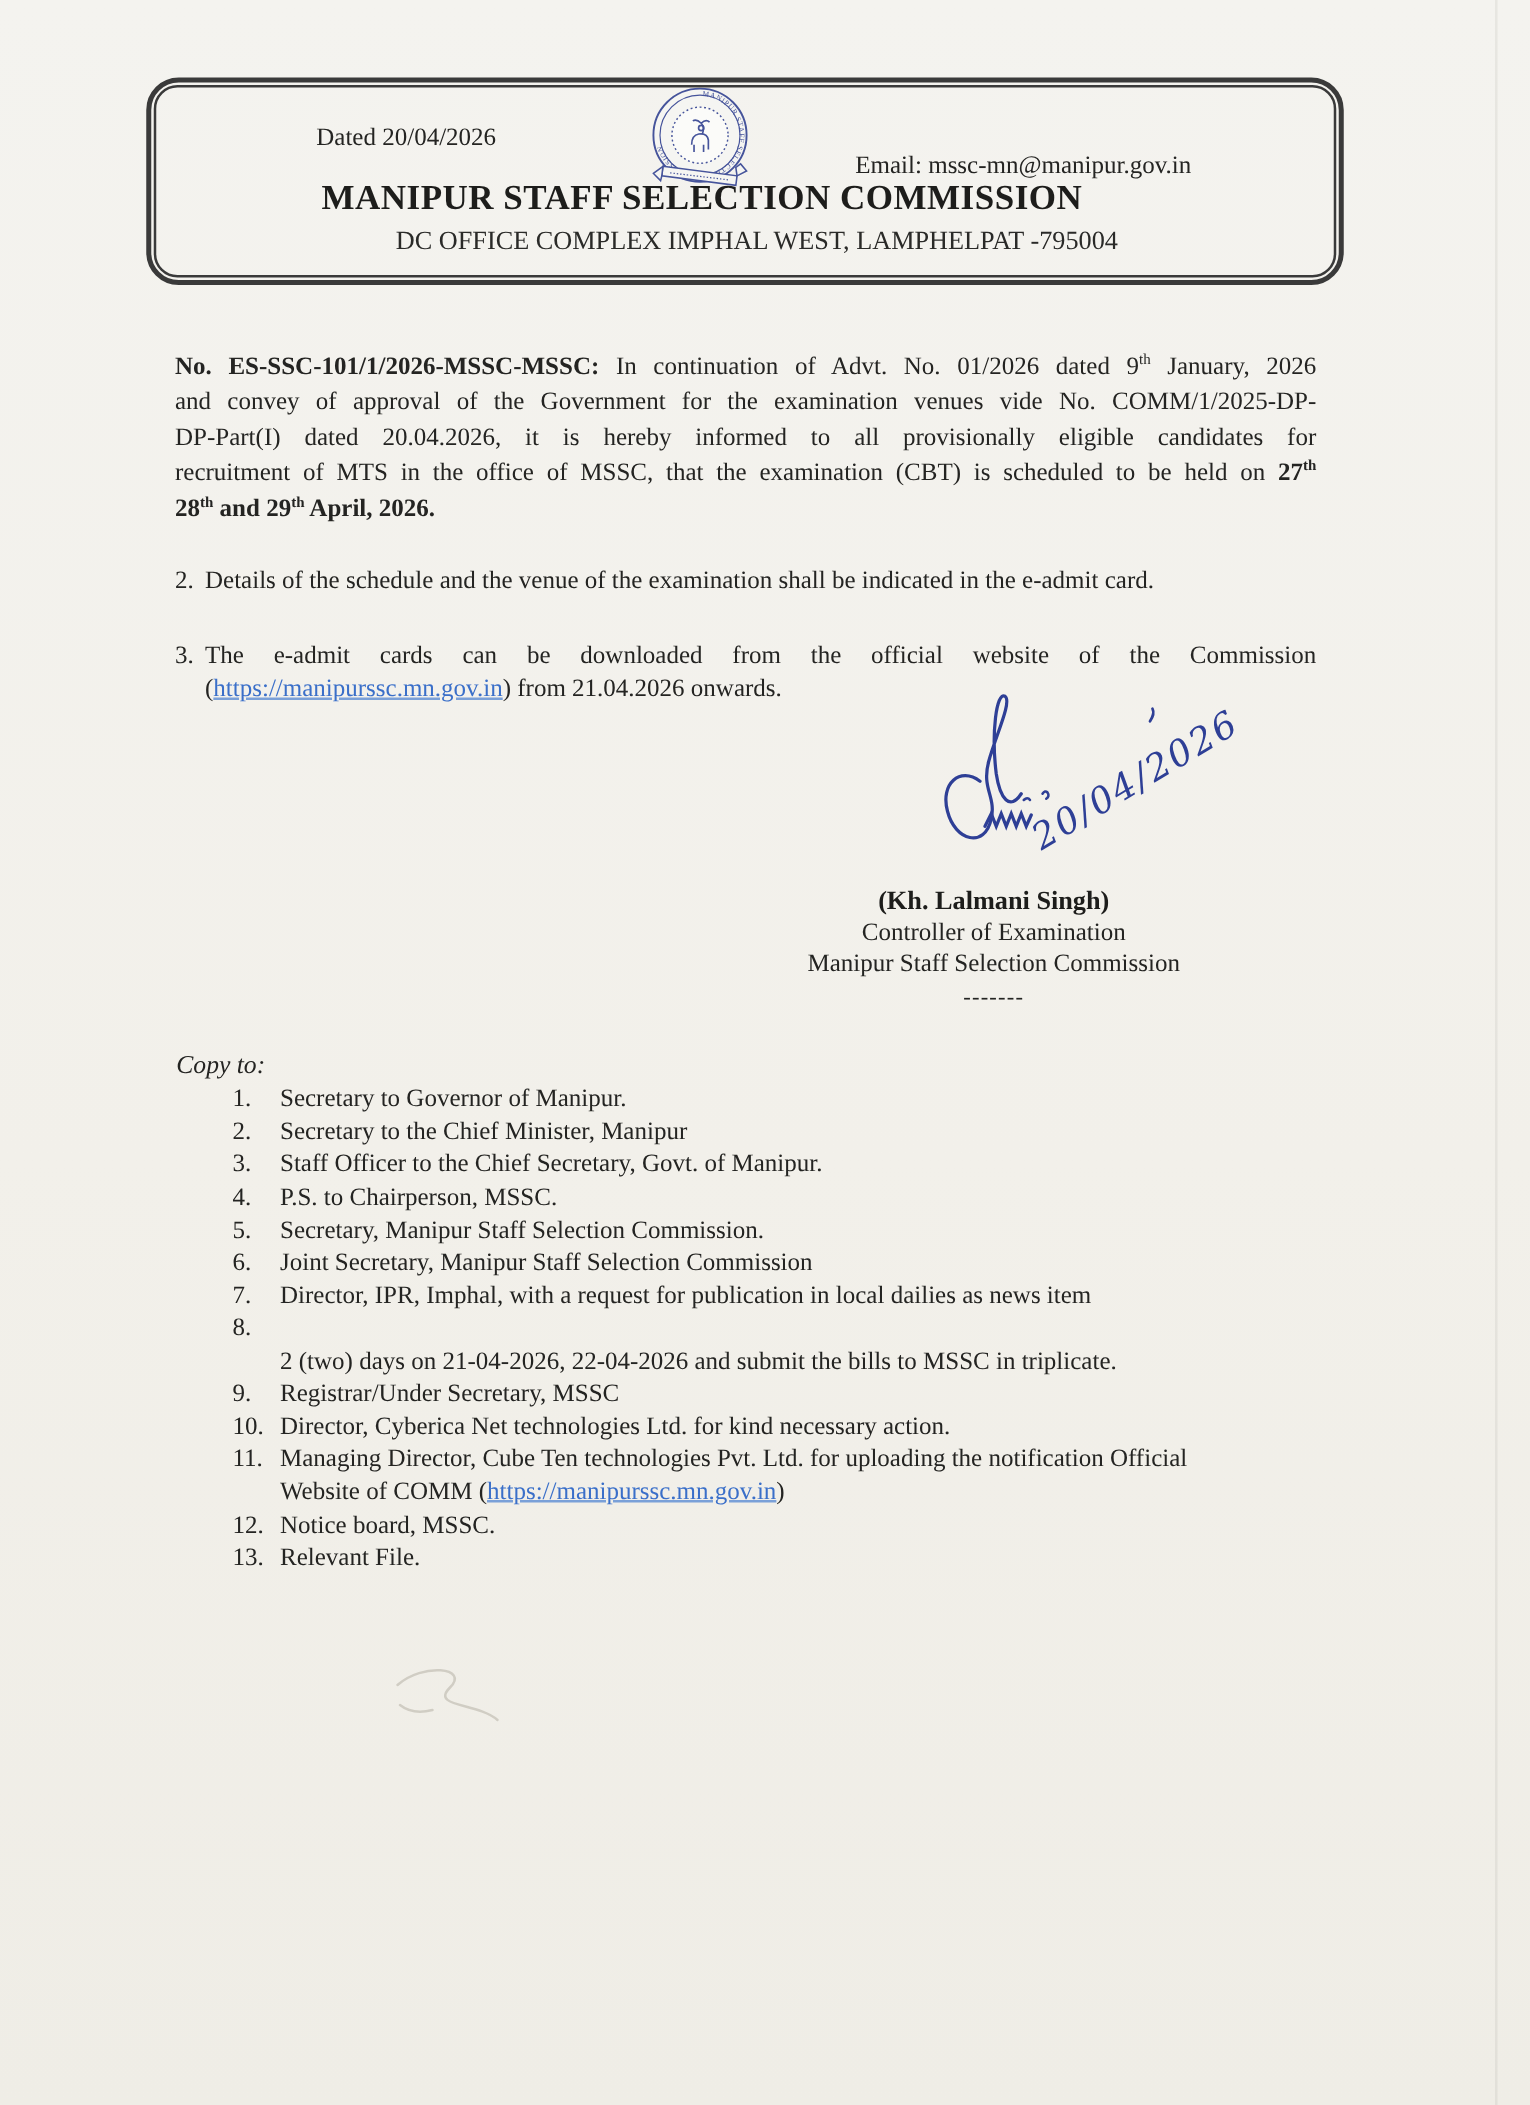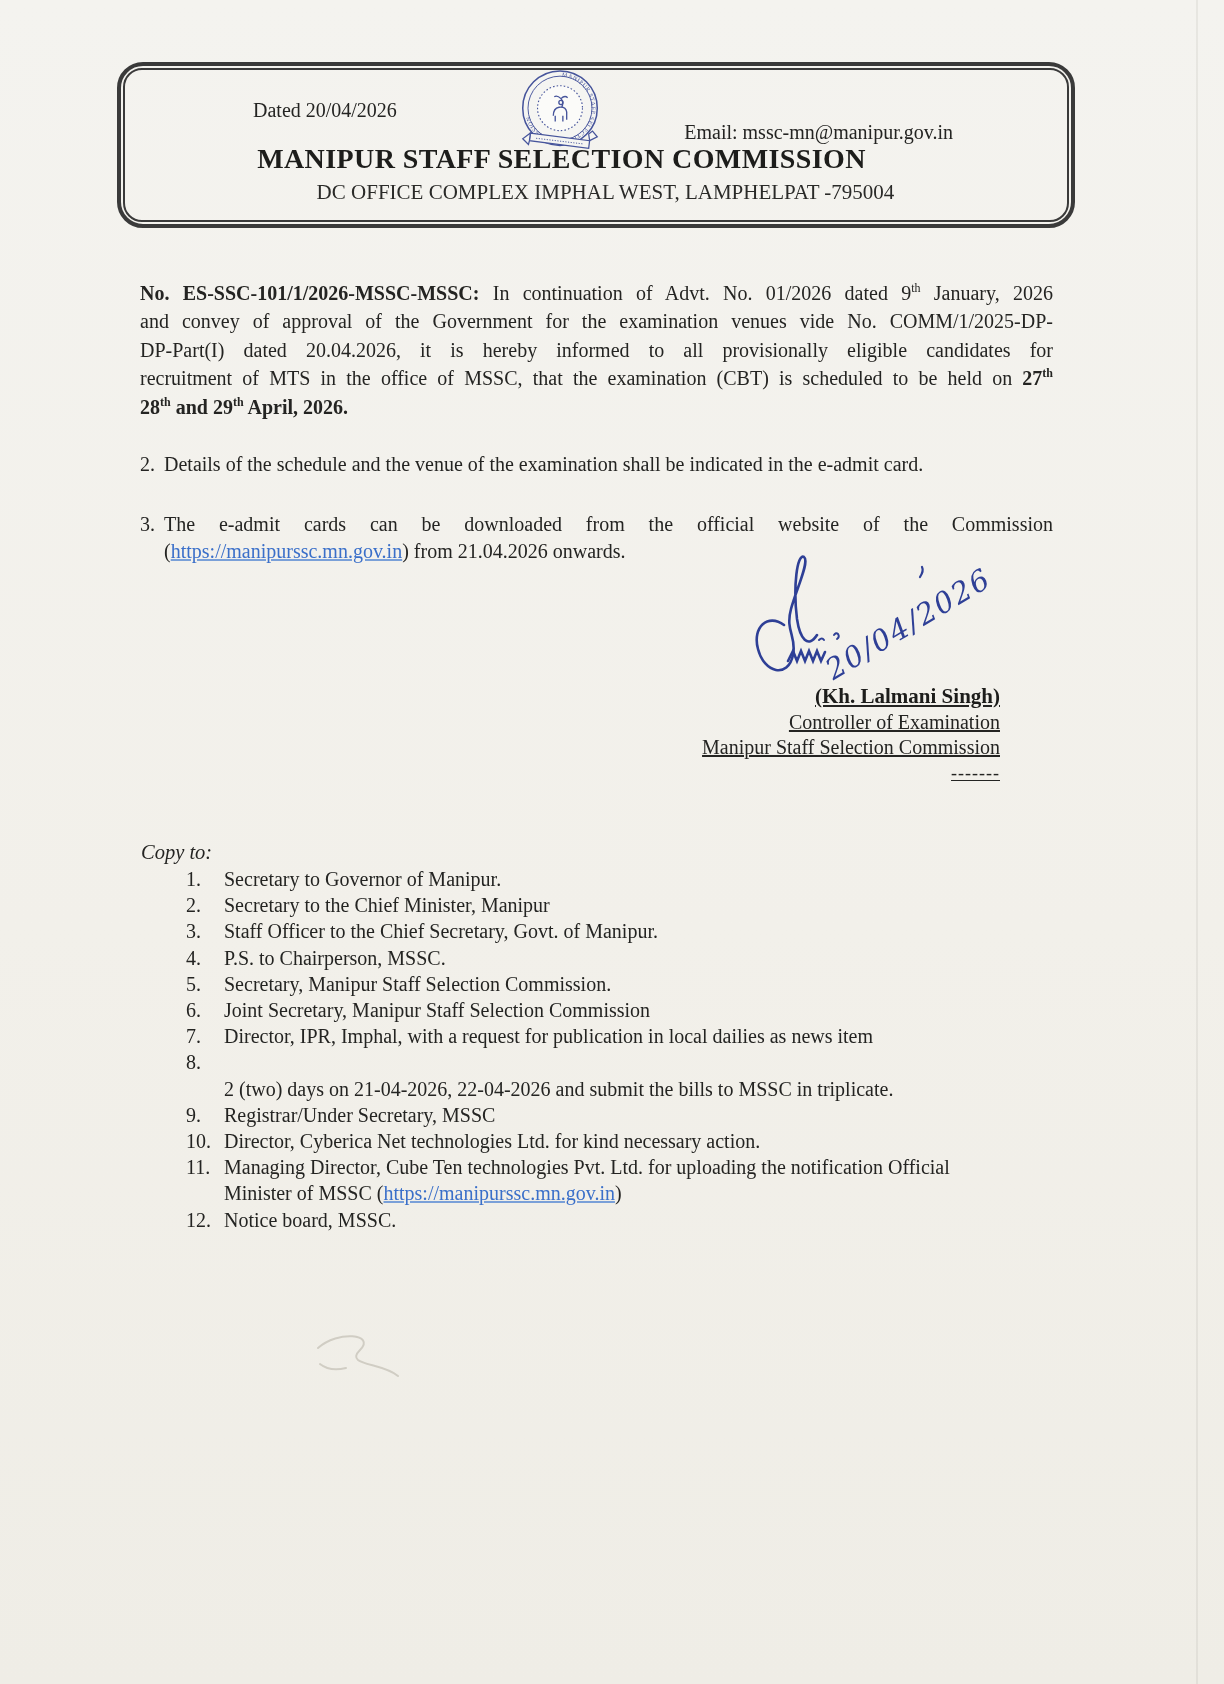--- a/index.html
+++ b/index.html
@@ -45,22 +45,22 @@
            grid-template-columns:24px 1fr; font-size:20px; }
   .point2 { top:451px; line-height:27px; }
   .point3 { top:511px; line-height:27px; }
   .pt-num { }
   .pt-text { }
 
   
   .sig-draw { position:absolute; left:688px; top:545px; width:300px; height:170px; }
   .sig-date-text { font-family:"DejaVu Serif", serif; font-style:italic;
                    font-size:29px; fill:#2e3f96; letter-spacing:2px; }
-  .sig-text { position:absolute; left:590px; top:684px; width:410px;
-              text-align:right; font-size:20px; line-height:25.5px;text-decoration:underline; }
+  .sig-text { position:absolute; left:590px; top:708px; width:410px;
+              text-align:center; font-size:20px; line-height:25.5px; }
   .sig-name { font-weight:bold; font-size:21px; color:#1d1d1b; }
   .sig-dashes { font-size:18px; letter-spacing:1px; }
 
   
   .cc-label { position:absolute; left:141px; top:841px; font-size:20.5px;font-style:italic; }
   .cc-list  { position:absolute; left:186px; top:866px; width:860px;
               font-size:20px; line-height:26.2px; }
   .cc-item  { display:grid; grid-template-columns:38px 1fr; }
   .cc-num   { }
   .cc-text  { }
@@ -181,25 +181,29 @@
       <div class="cc-item">
         <span class="cc-num">9.</span>
         <span class="cc-text"><span>Registrar/Under Secretary, MSSC</span></span>
       </div>
       <div class="cc-item">
         <span class="cc-num">10.</span>
         <span class="cc-text"><span>Director, Cyberica Net technologies Ltd. for kind necessary action.</span></span>
       </div>
       <div class="cc-item">
         <span class="cc-num">11.</span>
-        <span class="cc-text"><span>Managing Director, Cube Ten technologies Pvt. Ltd. for uploading the notification Official</span><br><span>Minister of MSSC (</span><a class="lnk" href="#">https://manipurssc.mn.gov.in</a><span>)</span></span>
+        <span class="cc-text"><span>Managing Director, Cube Ten technologies Pvt. Ltd. for uploading the notification Official</span><br><span>Website of COMM (</span><a class="lnk" href="#">https://manipurssc.mn.gov.in</a><span>)</span></span>
       </div>
       <div class="cc-item">
         <span class="cc-num">12.</span>
         <span class="cc-text"><span>Notice board, MSSC.</span></span>
+      </div>
+      <div class="cc-item">
+        <span class="cc-num">13.</span>
+        <span class="cc-text"><span>Relevant File.</span></span>
       </div>
     </div>
 
   <svg class="smudge" viewBox="0 0 140 80">
     <g stroke="#b7b3a7" stroke-width="2" fill="none" stroke-linecap="round">
       <path d="M28,28 C48,10 86,14 70,30 C54,46 92,42 108,56"></path>
       <path d="M30,44 q10,8 26,4"></path>
     </g>
   </svg>
 

